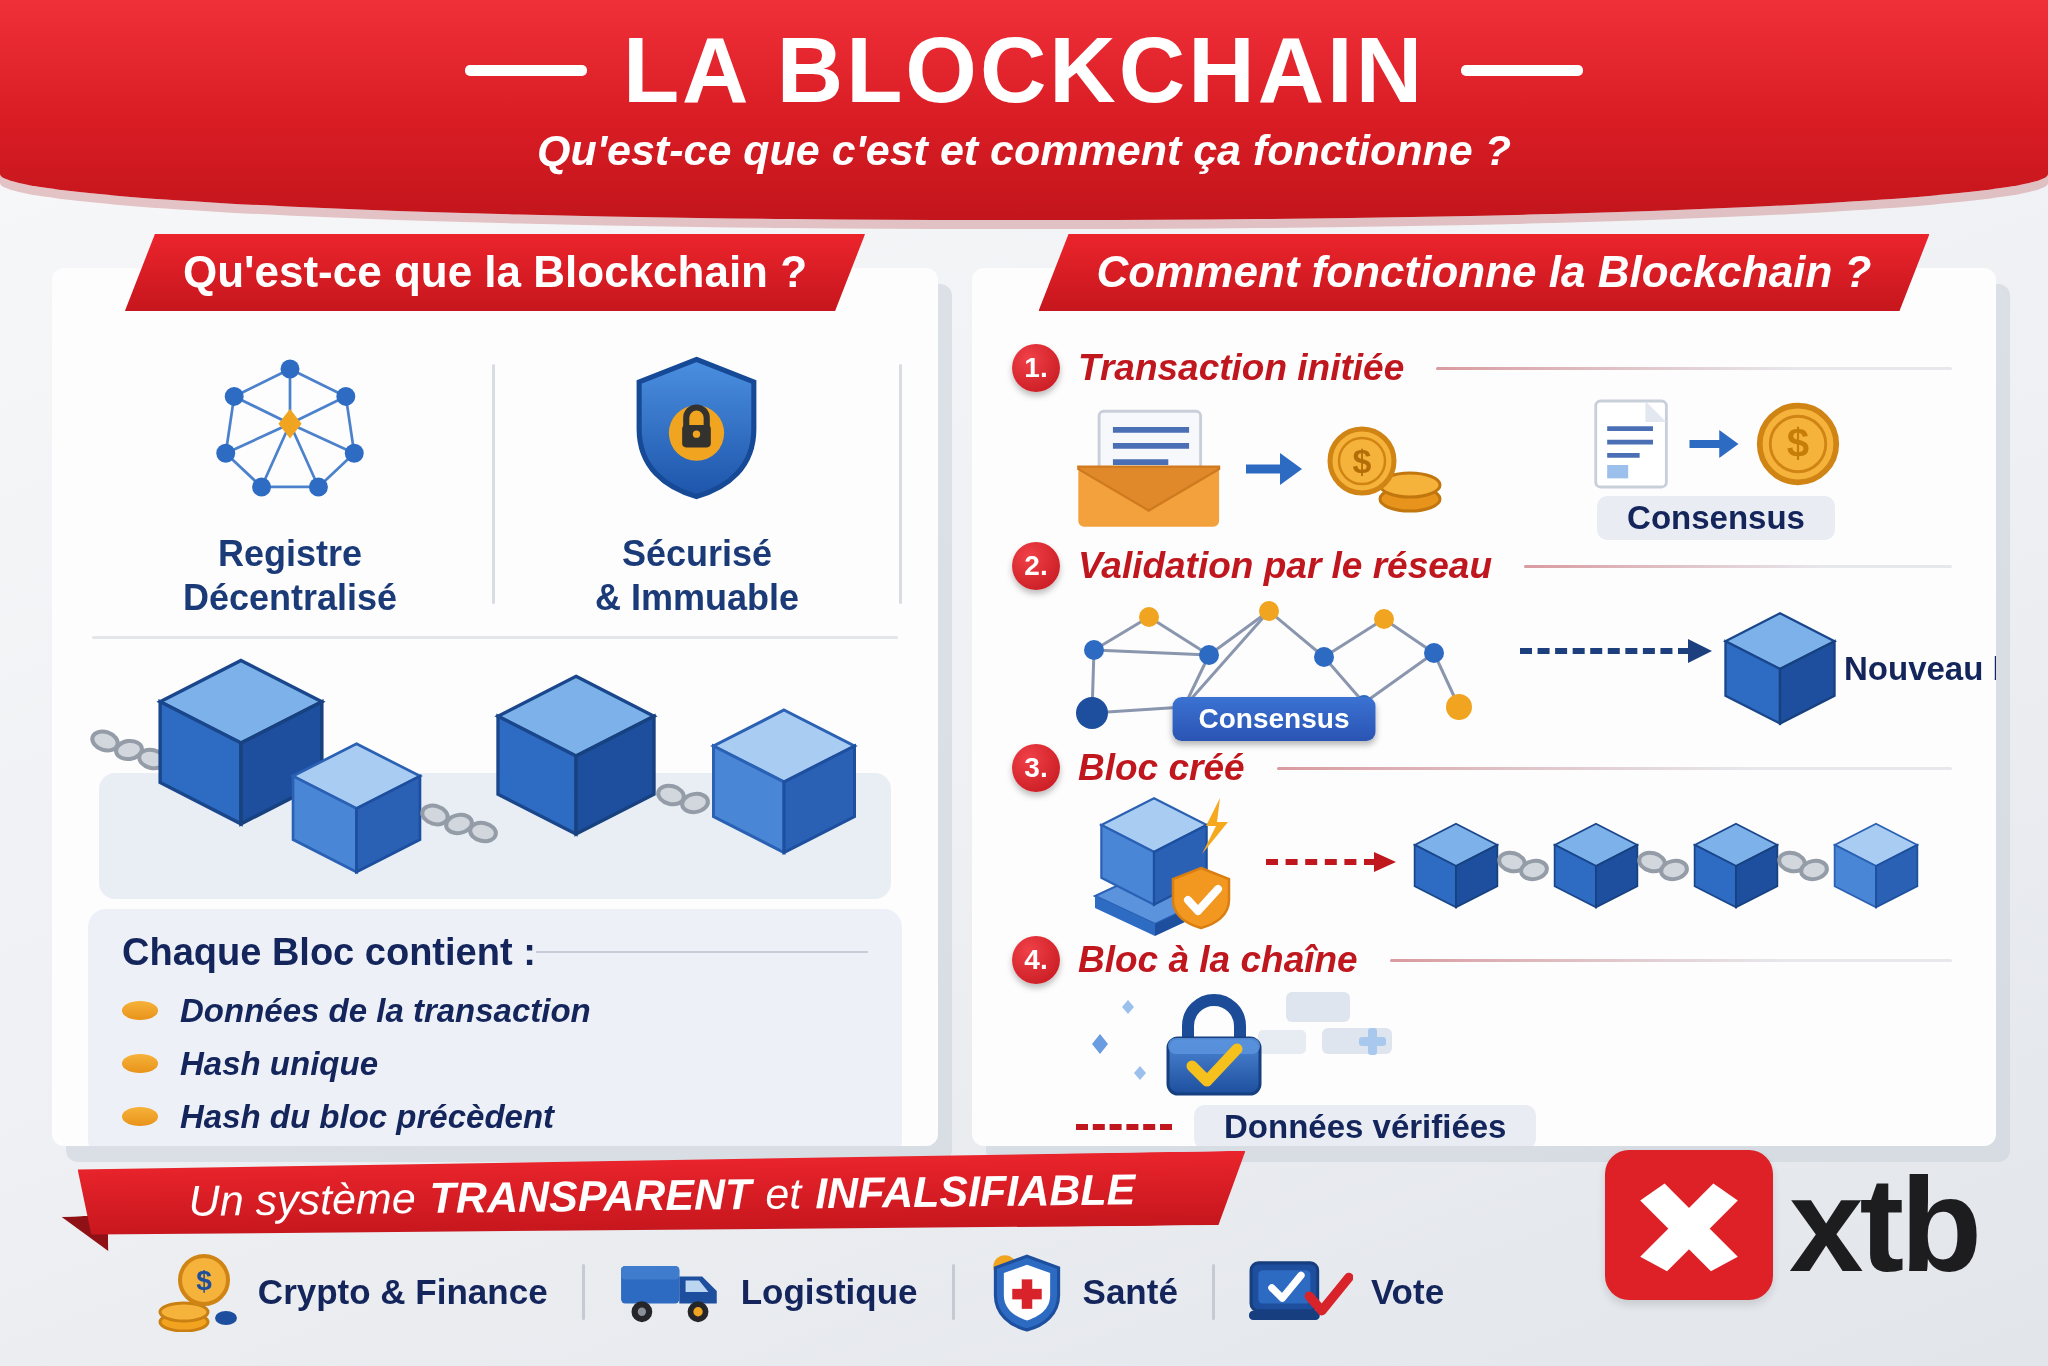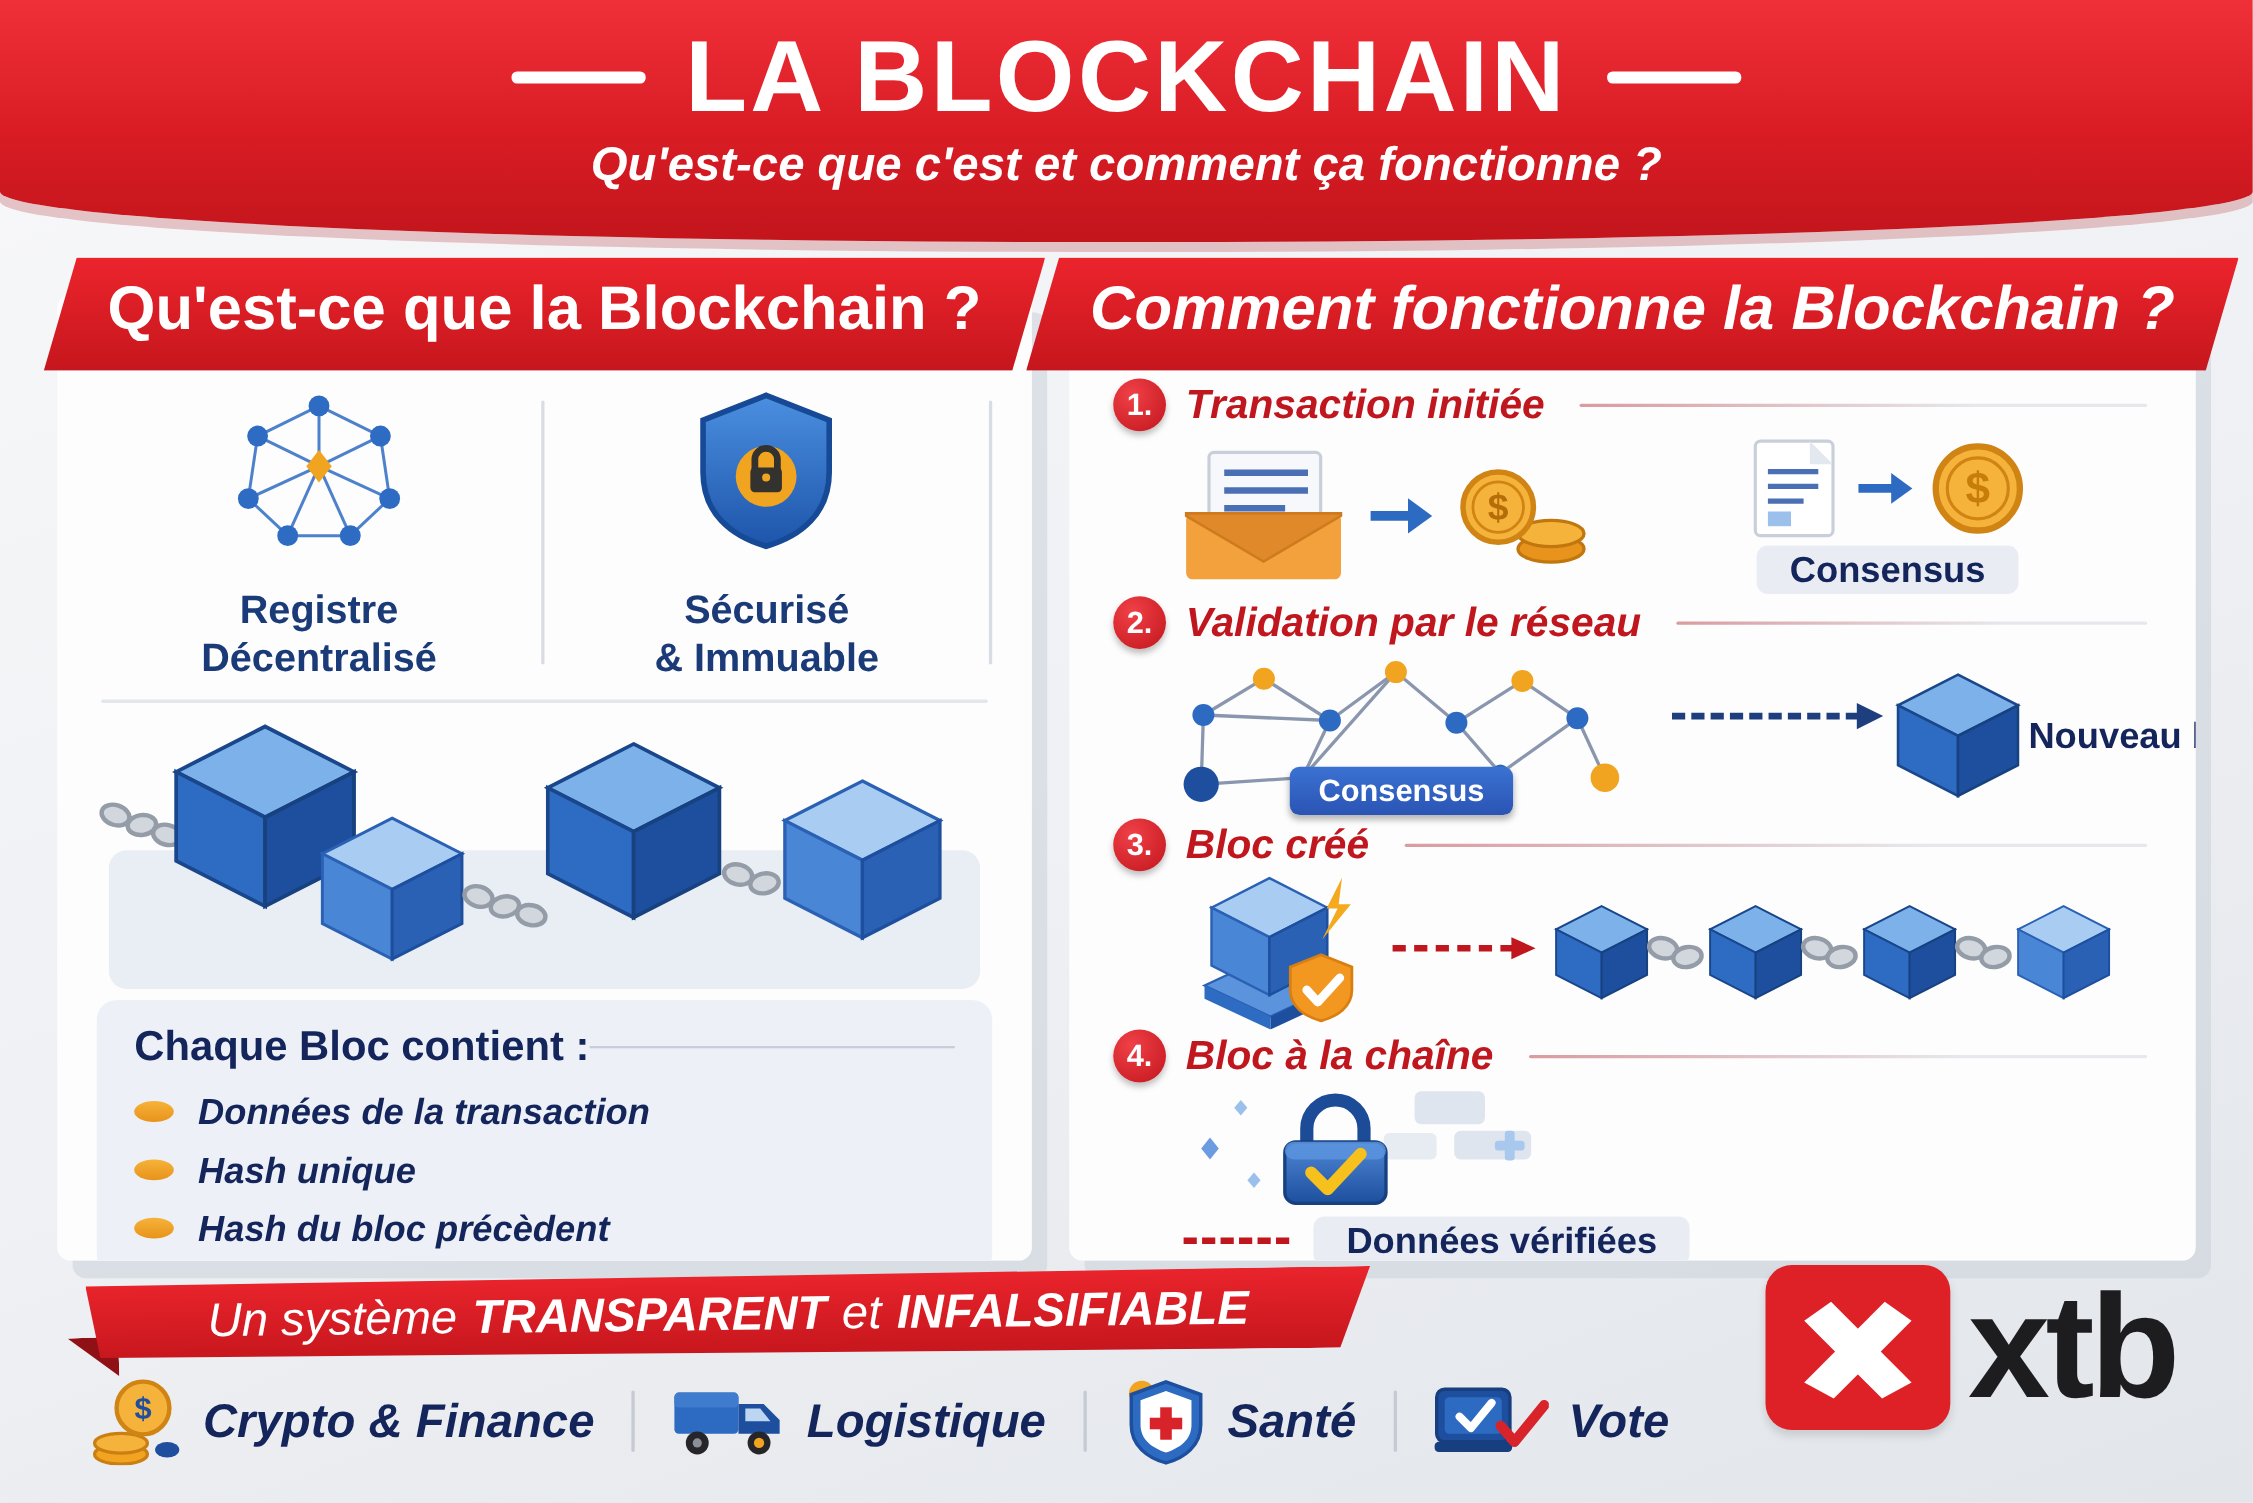--- a/index.html
+++ b/index.html
@@ -15,22 +15,22 @@
   .hero-dash{width:122px;height:11px;background:#fff;border-radius:5px}
   .hero-sub{margin-top:10px;font-size:43px;font-weight:700;font-style:italic}
 
   
   .panels{position:absolute;top:268px;left:52px;right:52px;height:878px;display:flex;gap:34px}
   .panel{position:relative;box-shadow:14px 16px 0 rgba(203,209,219,.55);border-radius:12px}
   .panel-clip{position:absolute;inset:0;border-radius:12px;overflow:hidden;background:#fdfdfe}
   .panel-left{width:886px}
   .panel-right{flex:1}
   .panel-banner{position:absolute;top:-34px;left:50%;transform:translateX(-50%);z-index:6;
-        background:linear-gradient(180deg,#ec242c,#c6161d);color:#fff;font-size:56px;font-weight:800;
-        padding:13px 58px 25px;clip-path:polygon(30px 0,100% 0,calc(100% - 30px) 100%,0 100%);
+        background:linear-gradient(180deg,#ec242c,#c6161d);color:#fff;font-size:44px;font-weight:800;
+        padding:13px 58px 14px;clip-path:polygon(30px 0,100% 0,calc(100% - 30px) 100%,0 100%);
         white-space:nowrap;box-shadow:0 6px 8px rgba(0,0,0,.18)}
   .panel-right .panel-banner{font-style:italic}
 
   
   .pl-inner{padding:80px 36px 0}
   .features{display:flex}
   .feature{flex:1;display:flex;flex-direction:column;align-items:center;gap:28px;padding-top:4px}
   .feature-icon-box{height:152px;display:flex;align-items:center;justify-content:center}
   .feature-label{font-size:36px;font-weight:800;color:#1b3a78;text-align:center;line-height:1.22;white-space:pre-line}
   .feature-divider{width:3px;background:#d9dde3;margin:16px 0;border-radius:2px}
@@ -84,21 +84,21 @@
         clip-path:polygon(0 0,100% 0,100% 100%);transform:rotate(-2deg)}
   .ribbon{position:absolute;left:78px;top:1158px;width:1168px;height:74px;
         background:linear-gradient(180deg,#ea242c,#c6161d);transform:rotate(-0.7deg);
         clip-path:polygon(0 6%,100% 0,97.6% 100%,1.1% 94%);
         display:flex;align-items:center;justify-content:center;gap:14px;color:#fff;
         font-size:43px;font-style:italic;box-shadow:0 7px 10px rgba(0,0,0,.15)}
   .ribbon .bold{font-weight:800}
 
   .usecases{position:absolute;left:0;top:1252px;width:1600px;display:flex;align-items:center;justify-content:center;gap:34px}
   .usecase{display:flex;align-items:center;gap:18px}
-  .usecase-label{font-size:43px;font-weight:800;font-style:italic;color:#14255c;white-space:nowrap}
+  .usecase-label{font-size:35px;font-weight:800;color:#14255c;white-space:nowrap}
   .uc-div{width:3px;height:56px;background:#c6cad2;border-radius:2px}
 
   .brand{position:absolute;right:70px;top:1150px;display:flex;align-items:center;gap:16px}
   .brand-box{width:168px;height:150px;background:#dd2127;border-radius:24px;display:flex;align-items:center;justify-content:center;
         box-shadow:0 5px 8px rgba(0,0,0,.12)}
   .brand-text{font-size:134px;font-weight:800;color:#1d1d20;letter-spacing:-4px;line-height:1}
 </style>
 </head>
 <body>
 

